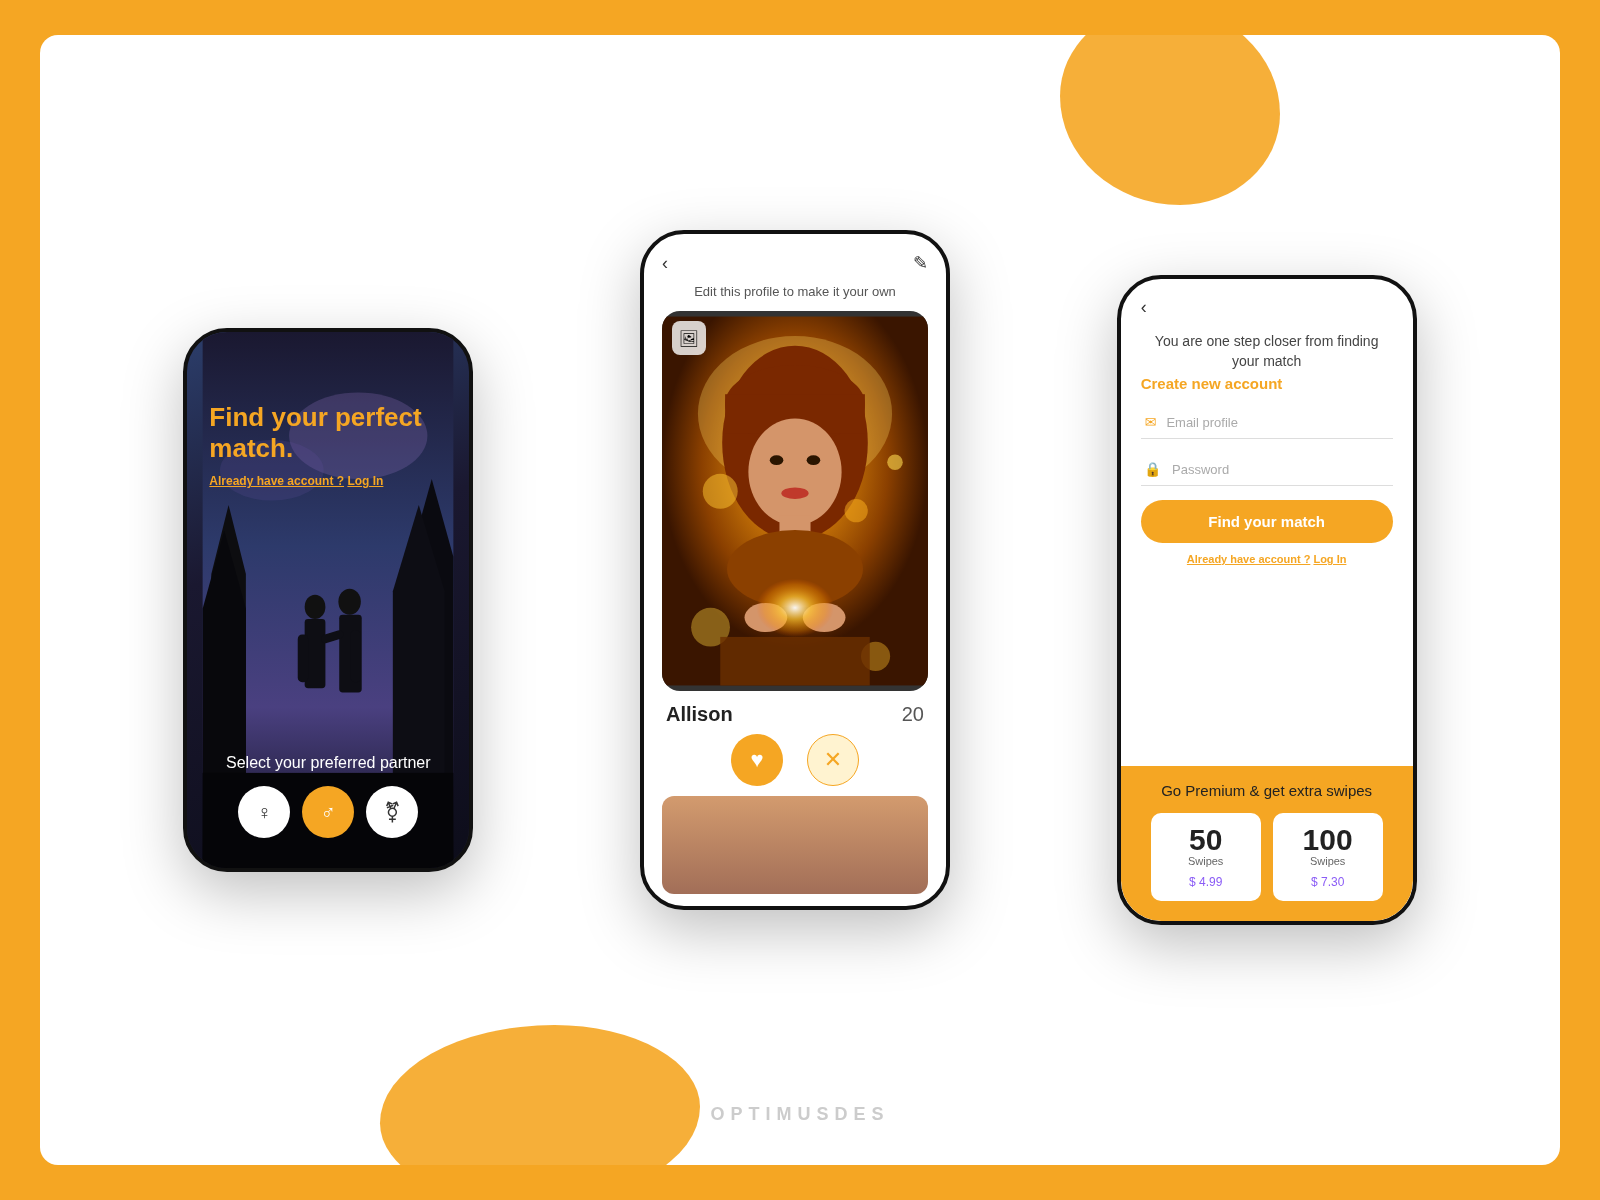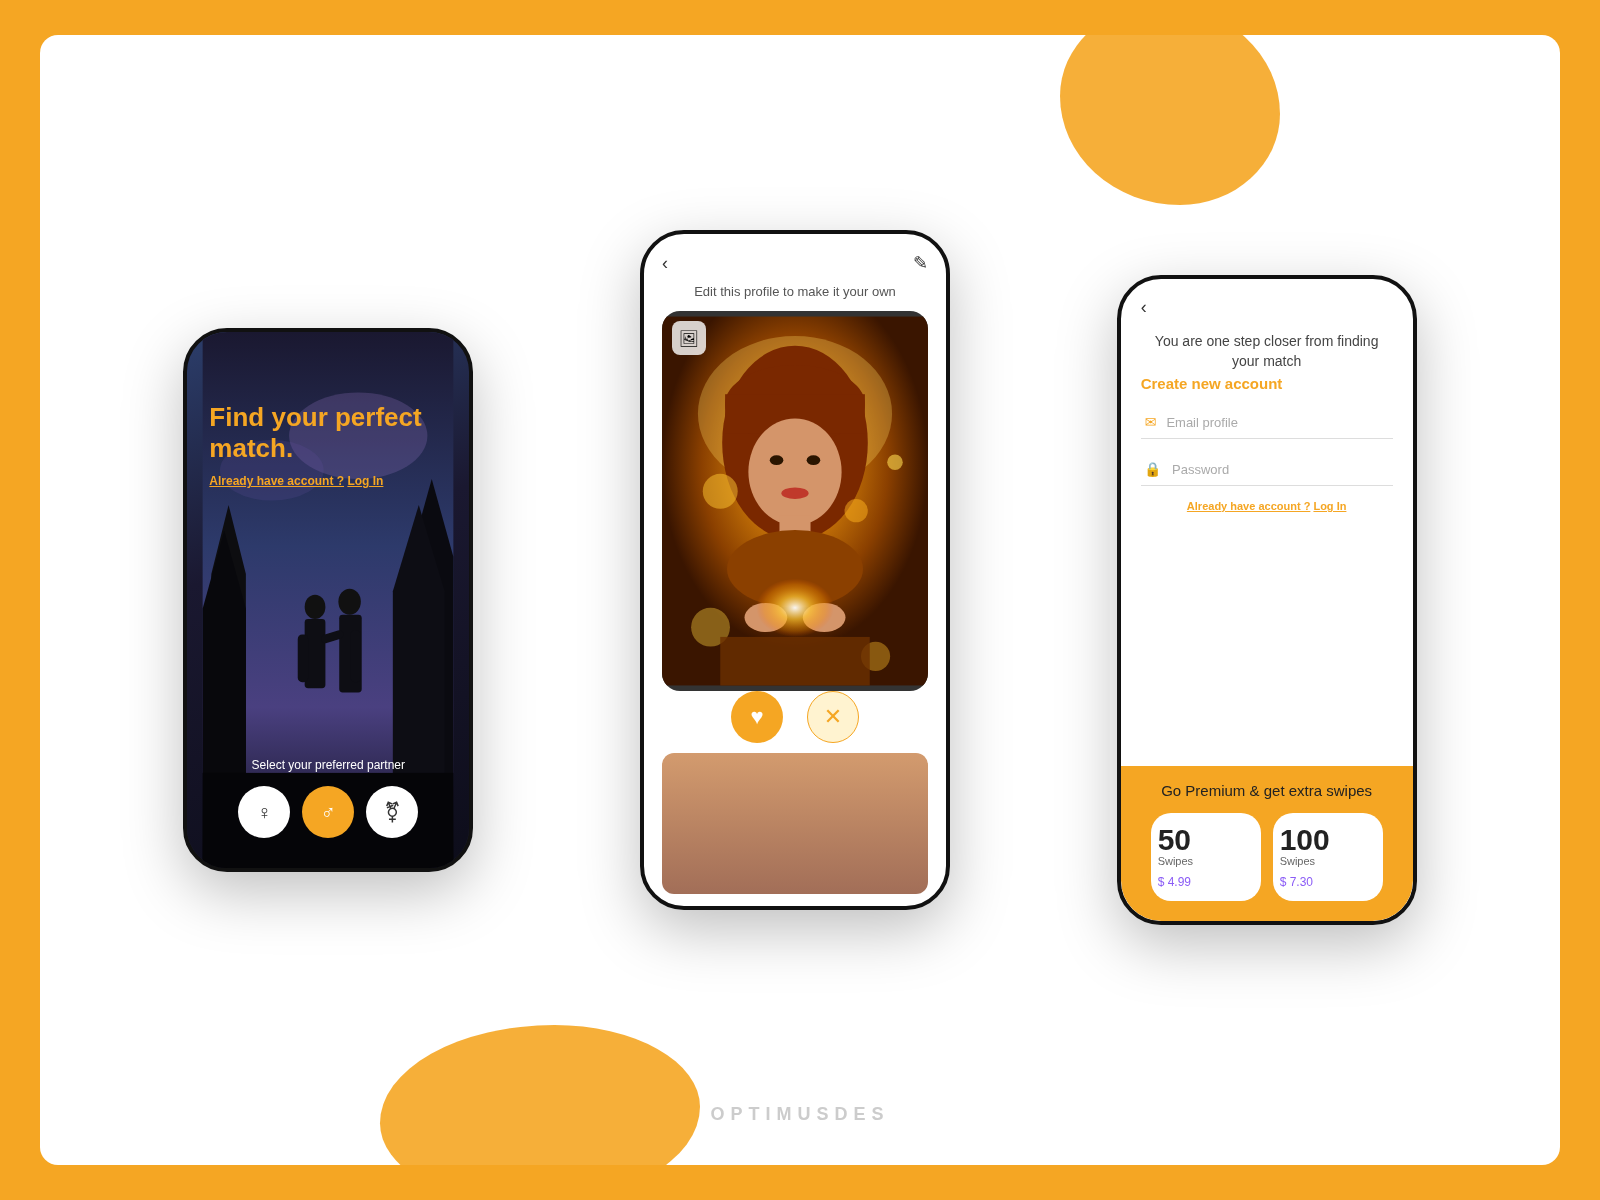--- a/index.html
+++ b/index.html
@@ -111,21 +111,21 @@
       bottom: 30px;
       left: 0;
       width: 100%;
       display: flex;
       flex-direction: column;
       align-items: center;
       gap: 14px;
     }
     .preferred-text {
       color: #fff;
-      font-size: 12px;
+      font-size: 16px;
     }
     .gender-buttons {
       display: flex;
       gap: 12px;
       align-items: center;
     }
     .gender-btn {
       width: 52px;
       height: 52px;
       border-radius: 50%;
@@ -317,24 +317,24 @@
       text-align: center;
       margin-bottom: 14px;
     }
     .swipe-cards {
       display: flex;
       gap: 12px;
       justify-content: center;
     }
     .swipe-card {
       background: #fff;
-      border-radius: 20px;
+      border-radius: 10px;
       padding: 12px 7px;
       min-width: 110px;
-      text-align: left;
+      text-align: center;
     }
     .swipe-count {
       font-size: 30px;
       font-weight: 900;
       color: #222;
       line-height: 1;
     }
     .swipe-label {
       font-size: 11px;
       color: #666;
@@ -489,20 +489,24 @@
             <circle cx="200" cy="200" r="12" fill="rgba(255,180,30,0.5)"></circle>
             <circle cx="50" cy="320" r="20" fill="rgba(255,210,60,0.4)"></circle>
             <circle cx="220" cy="350" r="15" fill="rgba(255,190,40,0.4)"></circle>
             <circle cx="240" cy="150" r="8" fill="rgba(255,220,80,0.6)"></circle>
 
             <rect x="60" y="330" width="154" height="50" fill="#6B3000" opacity="0.8"></rect>
           </svg>
         </div>
         <div class="photo-upload-icon">🖼</div>
       </div>
+      <div class="profile-info-row">
+        <span class="profile-name">Allison</span>
+        <span class="profile-age">20</span>
+      </div>
       <div class="action-buttons">
         <button class="action-btn action-btn-orange">♥</button>
         <button class="action-btn action-btn-light">✕</button>
       </div>
 
       <div style="flex:1;margin-top:10px;border-radius:12px;overflow:hidden;min-height:40px;background:linear-gradient(to bottom,#c07030,#7a3010);opacity:0.7;"></div>
     </div>
   </div>
 
   <div class="phone phone-border phone-right">
@@ -512,20 +516,21 @@
         <p class="phone-right-headline">You are one step closer from finding your match</p>
         <p class="create-account-label">Create new account</p>
         <div class="input-field">
           <span class="input-icon">✉</span>
           <span class="input-placeholder">Email profile</span>
         </div>
         <div class="input-field">
           <span class="input-icon">🔒</span>
           <span class="input-placeholder">Password</span>
         </div>
+        <button class="find-match-btn">Find your match</button>
         <p class="account-text">
           <span>Already have account ?</span>
           <span style="color:#F5A623;font-weight:bold;text-decoration:underline;cursor:pointer;"> Log In</span>
         </p>
       </div>
 
       <div class="premium-section">
         <p class="premium-title">Go Premium &amp; get extra swipes</p>
         <div class="swipe-cards">
           <div class="swipe-card">

